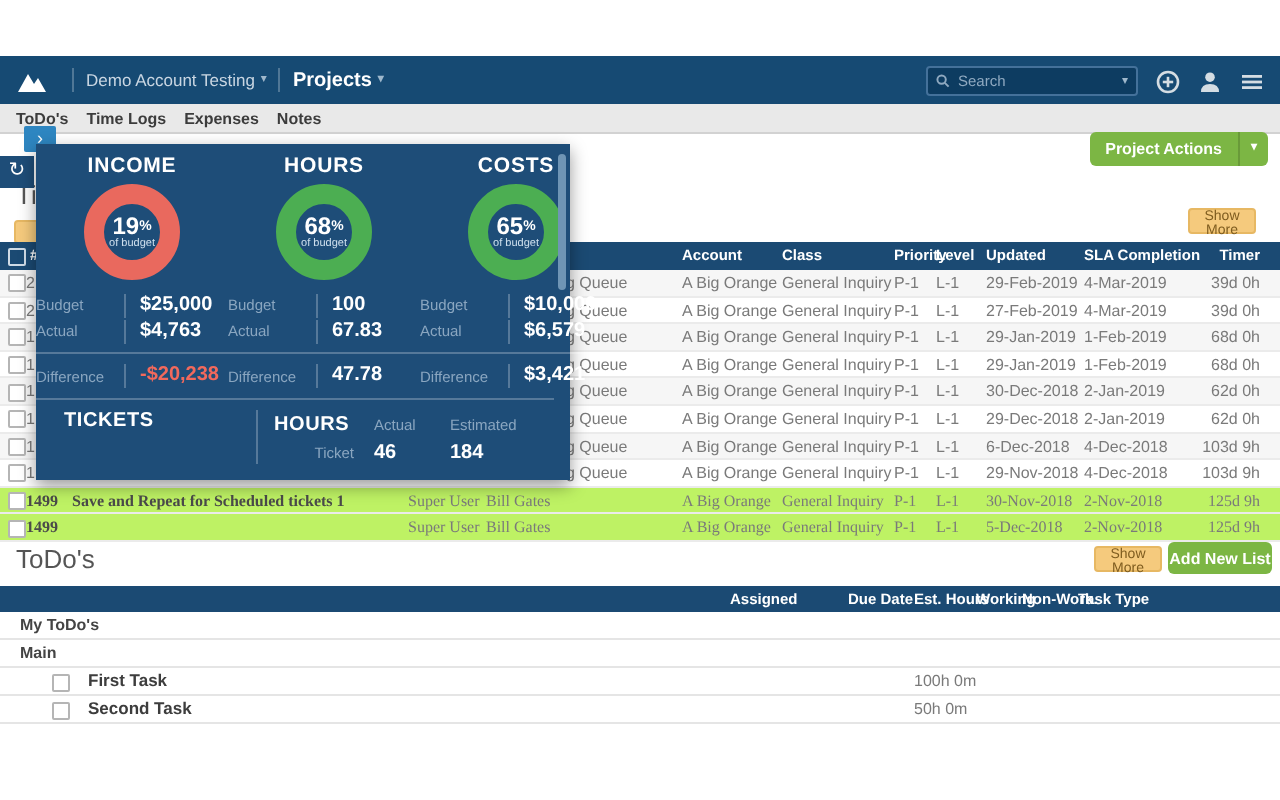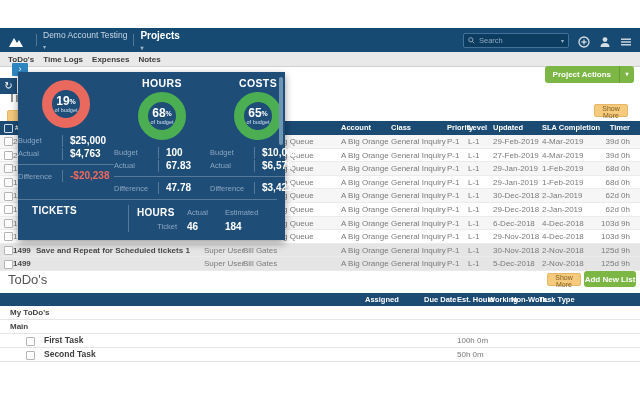--- a/index.html
+++ b/index.html
@@ -4,21 +4,21 @@
 <style>
   html,body{margin:0;padding:0;background:#fff;}
   .screen{position:relative;width:640px;height:400px;background:#fff;overflow:hidden;
           font-family:"Liberation Sans",sans-serif;-webkit-font-smoothing:antialiased;}
 
   
   .navbar{position:absolute;top:28px;left:0;right:0;height:24px;background:#164a73;
           display:flex;align-items:center;padding:0 8px;box-sizing:border-box;}
   .logo{width:16px;height:12px;display:inline-block;margin-right:6px;}
   .nav-div{width:1px;height:12px;background:rgba(255,255,255,.25);margin:0 6px;}
-  .nav-item{color:#c9d6e2;font-size:8.5px;display:flex;align-items:flex-start;gap:3px;cursor:pointer;flex-direction:column;}
+  .nav-item{color:#c9d6e2;font-size:8.5px;display:flex;align-items:flex-start;gap:3px;cursor:pointer;}
   .nav-item.strong{color:#fff;font-size:10px;font-weight:bold;}
   .caret{font-size:6px;color:#9fb8cc;}
   .nav-right{margin-left:auto;display:flex;align-items:center;gap:9px;}
   .searchbox{width:96px;height:13px;background:#0d3c61;border:1px solid #44719a;border-radius:2px;
              display:flex;align-items:center;padding:0 4px;gap:4px;}
   .searchbox .ph{color:#8fa9c0;font-size:7.5px;flex:1;}
   .searchbox .caret{margin-left:auto;}
   .nav-ico{width:12px;height:12px;display:inline-block;}
 
   
@@ -53,21 +53,21 @@
   .todos-head{top:293px;height:13px;}
   .thead .th{position:absolute;top:0;color:#fff;font-size:7.5px;font-weight:bold;line-height:14px;white-space:nowrap;}
   .todos-head .th{line-height:13px;}
   .checkbox{position:absolute;width:7px;height:7px;border:1px solid #b5b5b5;background:#fff;
             border-radius:1px;top:50%;margin-top:-4px;}
   .thead .checkbox{border-color:#cfdbe6;background:transparent;}
 
   #ticketRows{position:absolute;top:135px;left:0;right:0;}
   .trow{position:relative;height:13.6px;border-bottom:1px solid #ebebeb;box-sizing:border-box;}
   .trow:nth-child(odd){background:#f6f6f6;}
-  .trow.emph{background:#e5e5e5;}
+  .trow.emph{background:#bef264;font-family:Liberation Serif, serif;}
   .tc{position:absolute;top:0;line-height:13px;font-size:8px;color:#7a7a7a;white-space:nowrap;}
   .tc.bold{color:#4a4a4a;font-weight:bold;}
   .t-check{left:4px;}.t-num{left:13px;}.t-subj{left:36px;}.t-asgn{left:204px;}.t-tech{left:243px;}
   .t-queue{left:255px;}.t-acct{left:341px;}.t-class{left:391px;}.t-pri{left:447px;}.t-lvl{left:468px;}
   .t-upd{left:493px;}.t-sla{left:542px;}.t-timer{right:10px;}
   .h-acct{left:341px;}.h-class{left:391px;}.h-pri{left:447px;}.h-lvl{left:468px;}
   .h-upd{left:493px;}.h-sla{left:542px;}.h-timer{right:10px;}
   .h-hash{left:15px;}
 
   #todoRows{position:absolute;top:306px;left:0;right:0;}
@@ -344,20 +344,21 @@
       <div class="drow">
         <span class="checkbox d-check"></span>
         <span class="tc d-label">Second Task</span>
         <span class="tc d-est">50h 0m</span>
       </div>
     </div>
 
   <div class="stats-panel">
     <div class="stats-row" id="statCols">
         <div class="stat-col">
+          <div class="stat-title">INCOME</div>
           <div class="donut" style="border-color: rgb(233, 105, 94);">
             <div class="pct"><span class="pn">19</span><span class="ps">%</span></div>
             <div class="ofb">of budget</div>
           </div>
           <div class="kv">
             <span class="k">Budget</span>
             <span class="v">$25,000</span>
           </div>
           <div class="kv">
             <span class="k">Actual</span>

